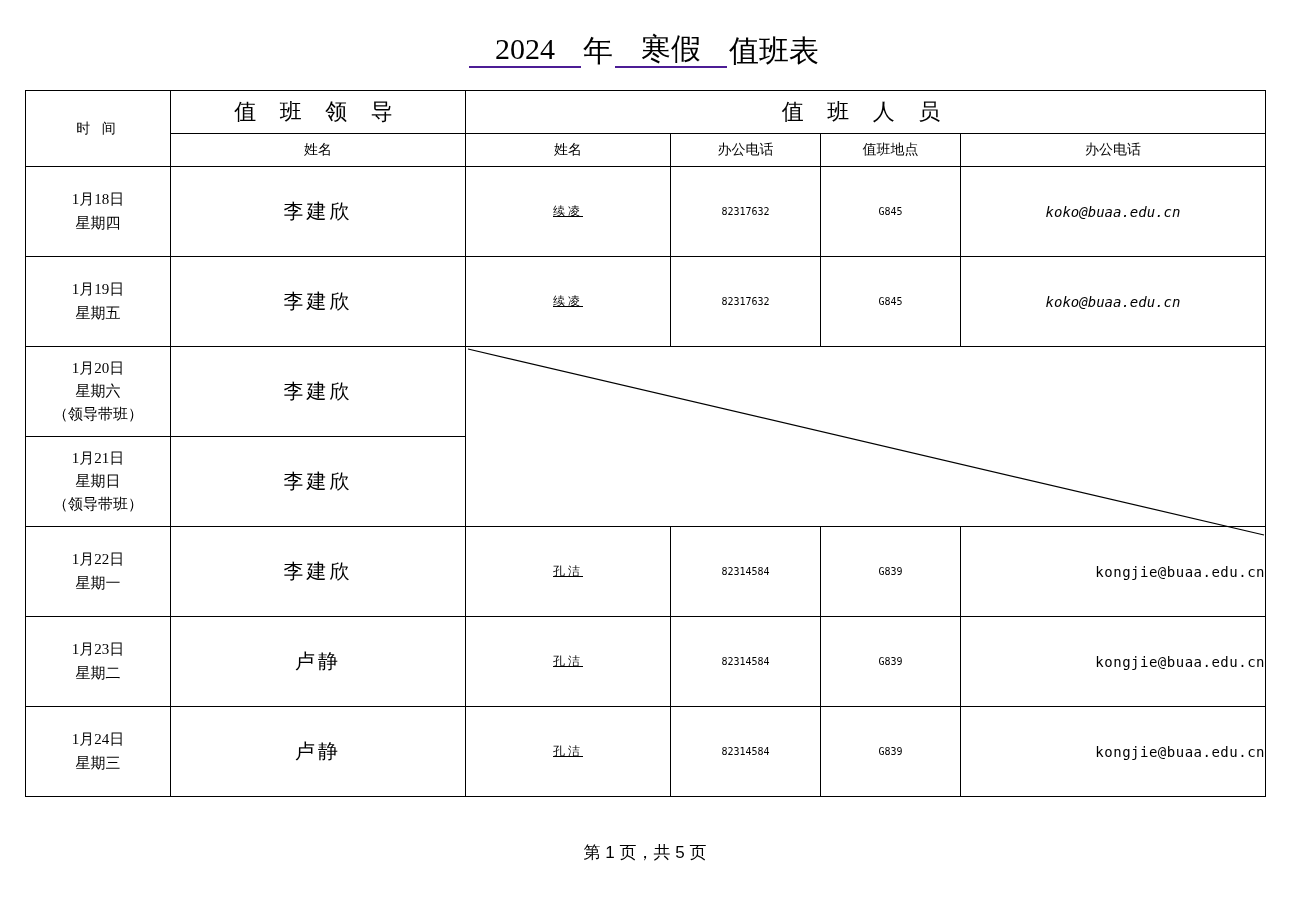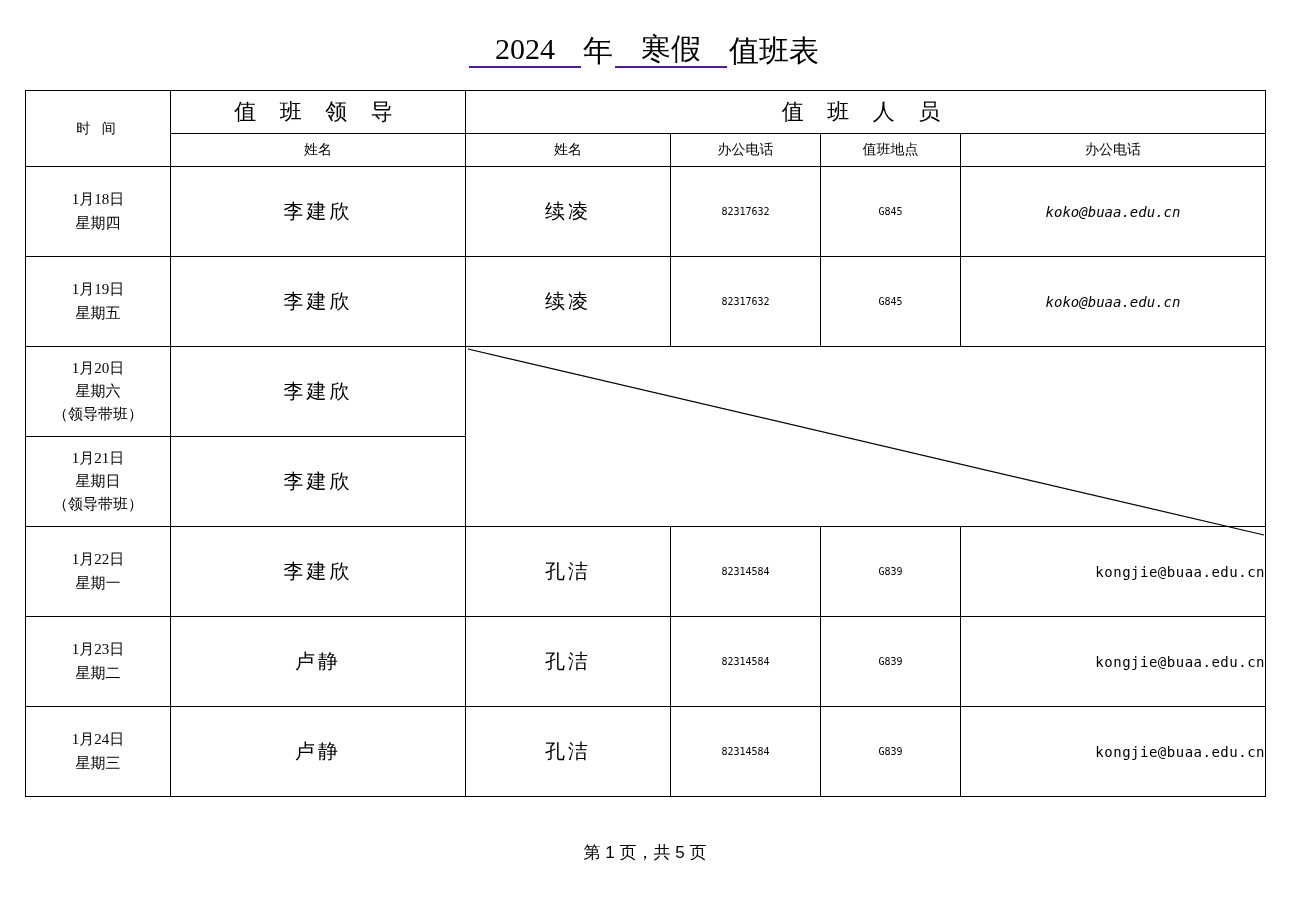--- a/index.html
+++ b/index.html
@@ -81,22 +81,23 @@
     font-weight: bold;
     line-height: 1.55;
     padding: 6px 2px;
   }
   td.leader-cell {
     font-family: "Liberation Serif", "DejaVu Serif", serif;
     font-size: 20px;
     letter-spacing: 3px;
   }
   td.name-cell {
-    font-size: 20px;
+    font-size: 12px;
     letter-spacing: 3px;
+    text-decoration: underline;
   }
   td.phone-cell, td.place-cell {
     font-family: "DejaVu Sans Mono", "Liberation Mono", monospace;
     font-size: 10px;
   }
   td.mail-cell {
     font-family: "DejaVu Sans Mono", "Liberation Mono", monospace;
     font-size: 14px;
     font-style: italic;
   }

